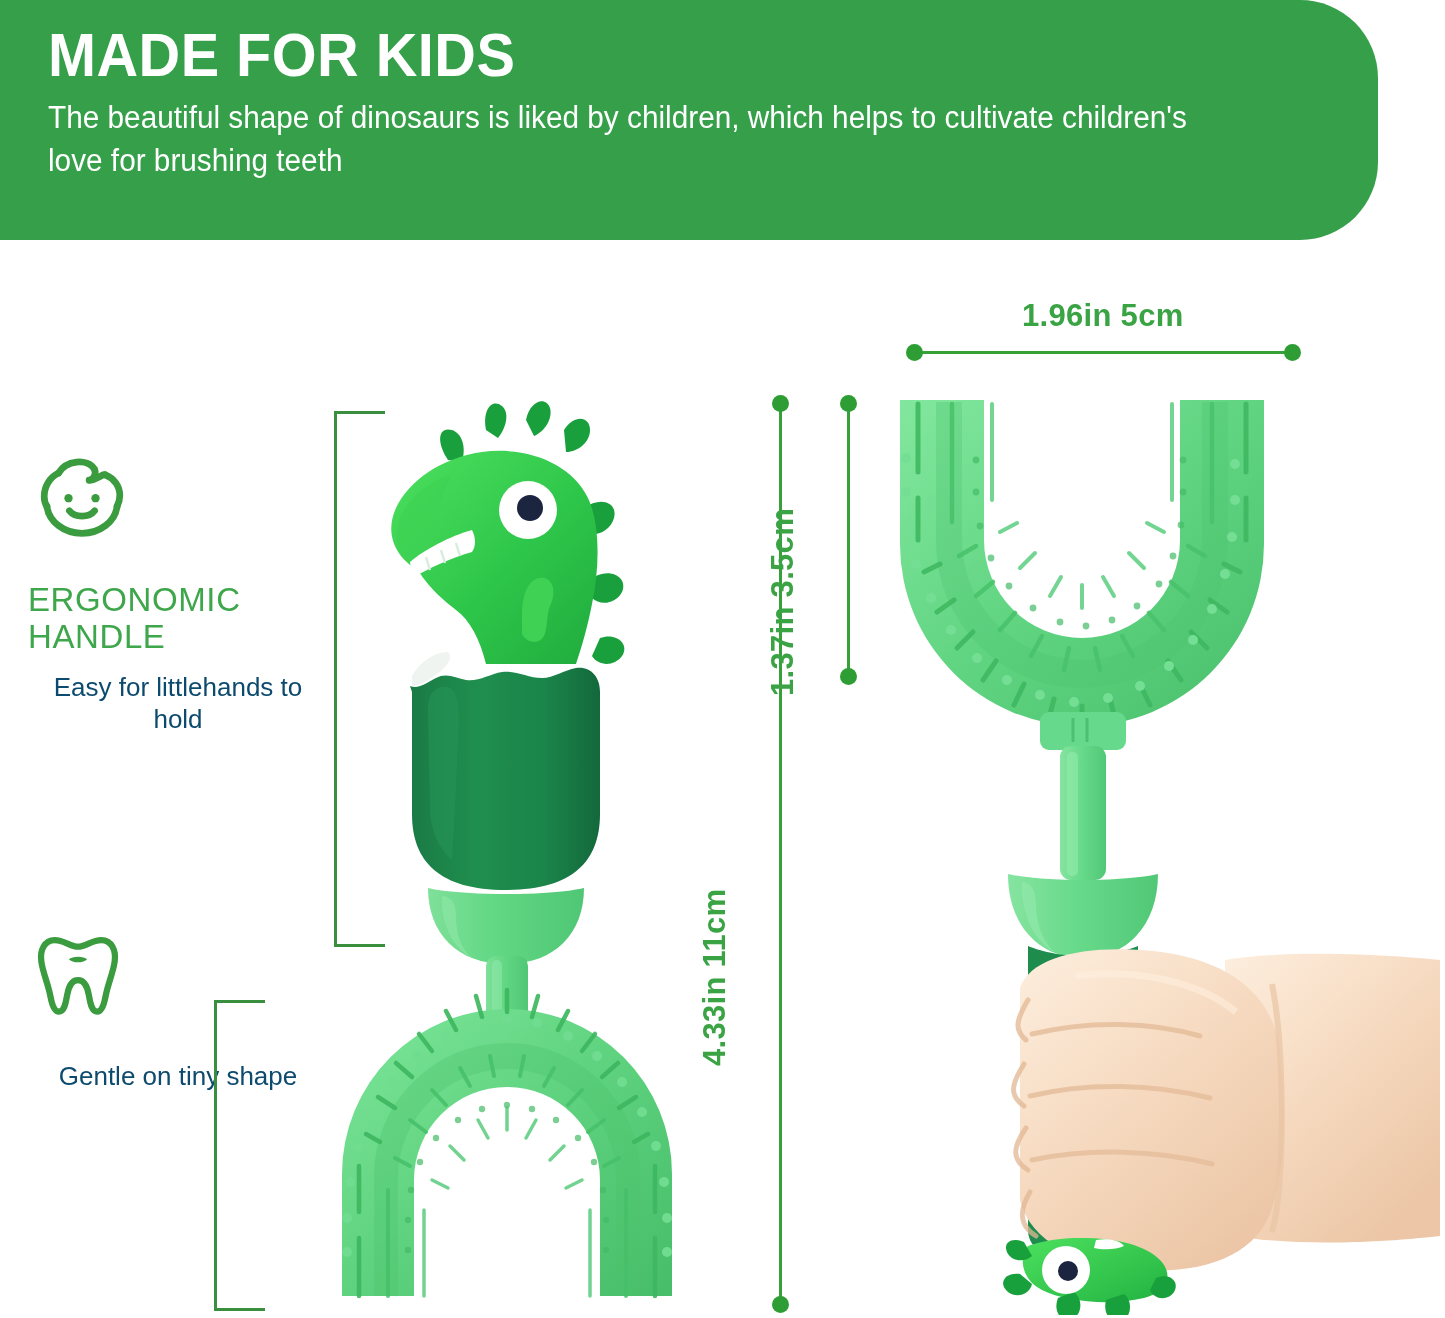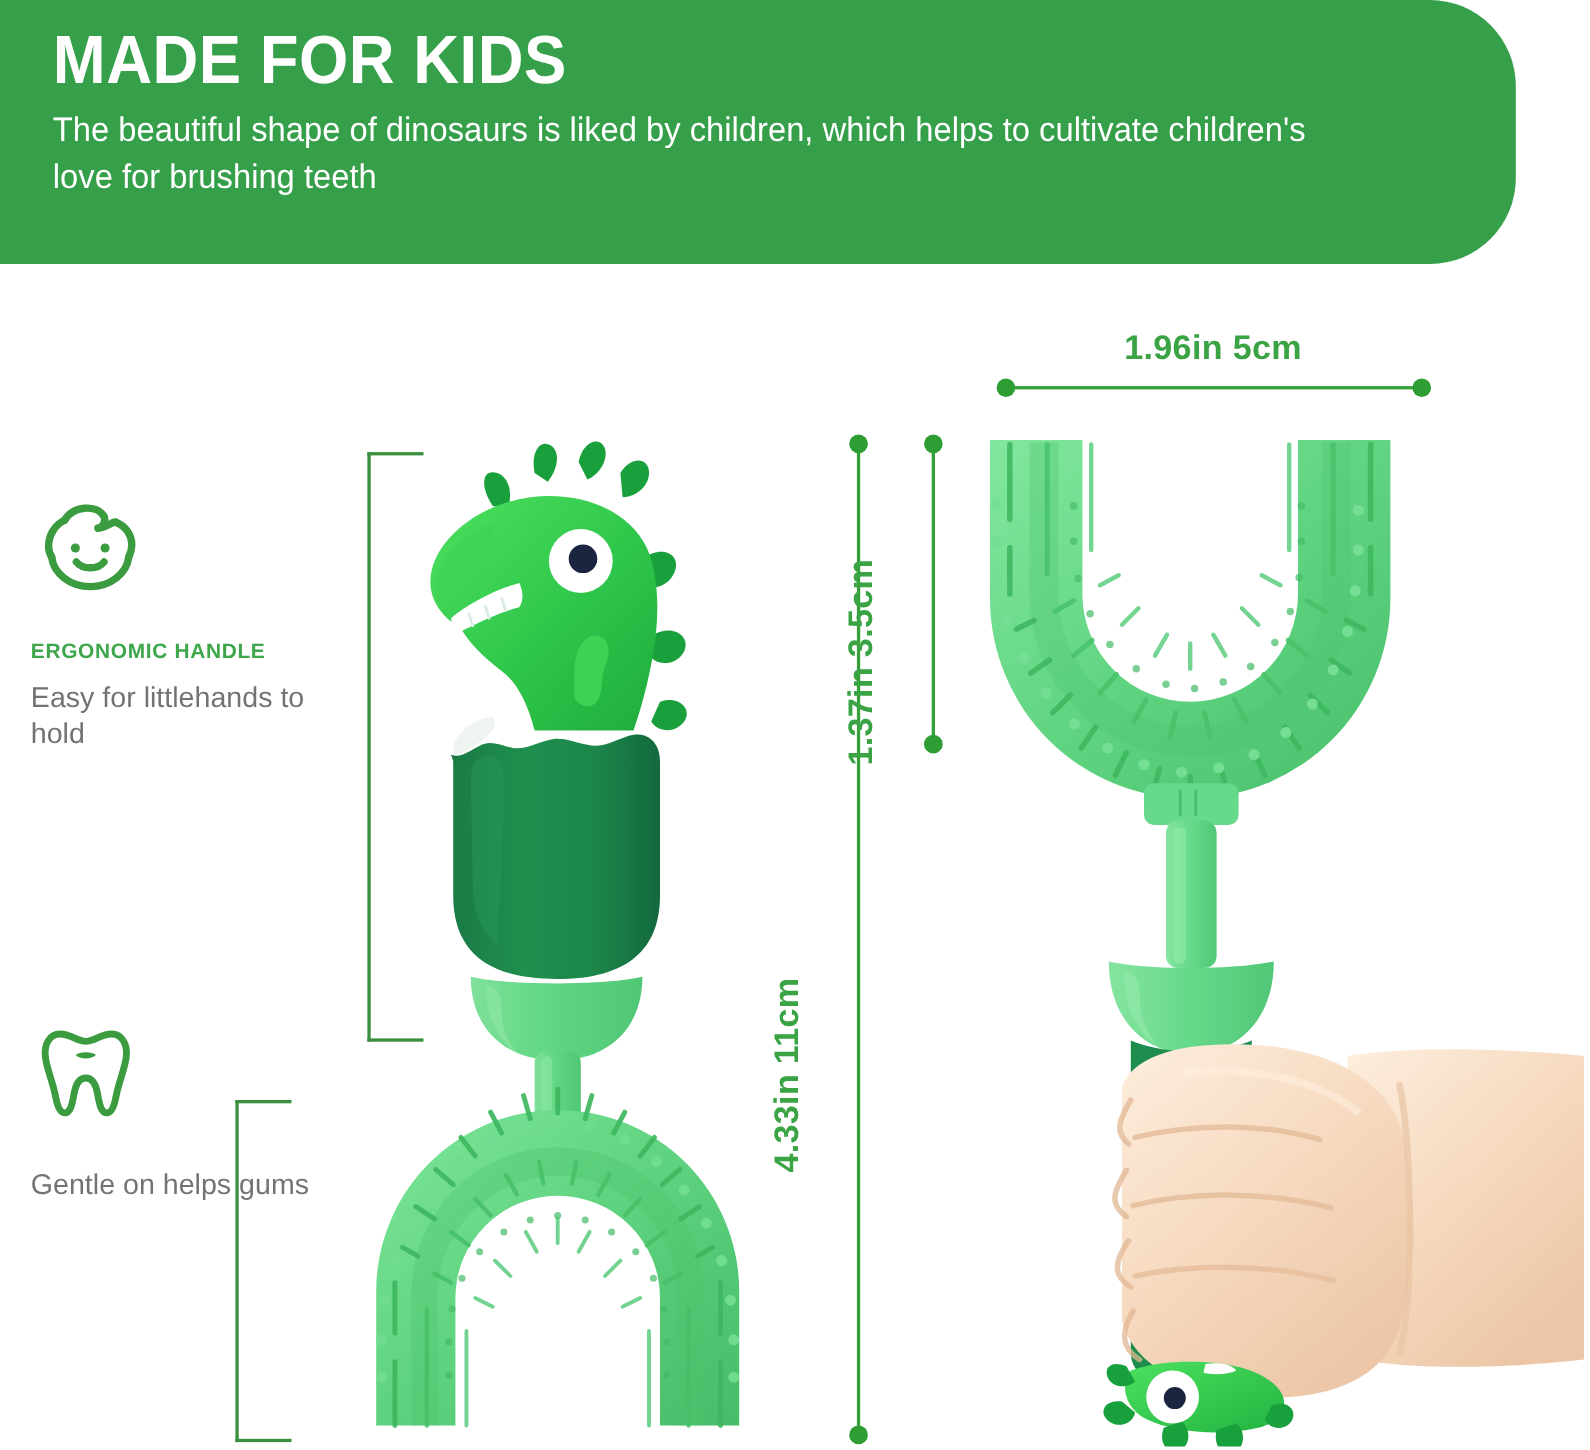--- a/index.html
+++ b/index.html
@@ -24,25 +24,25 @@
     max-width:1240px;margin:0;
     transform:scaleX(0.96);transform-origin:left center;
   }
 
   
   .feature-block{position:absolute;left:28px;width:300px;}
   #feature-ergonomic{top:446px;}
   #feature-bristles{top:925px;}
   .feature-icon{height:110px;margin-bottom:26px;}
   .feature-title{
-    color:#3ea64b;font-size:19px;font-weight:bold;line-height:1.12;
+    color:#3ea64b;font-size:33px;font-weight:normal;line-height:1.12;
     letter-spacing:0.6px;margin:16px 0 16px 0;text-transform:uppercase;
   }
   .feature-desc{
-    color:#737373;font-size:26px;font-weight:400;line-height:1.22;margin:0;
+    color:#0c4a6e;font-size:26px;font-weight:400;line-height:1.22;margin:0;text-align:center;
   }
 
   
   .bracket{position:absolute;border:3px solid #3a8f3f;border-right:none;}
   #bracket-handle{left:334px;top:411px;width:48px;height:530px;}
   #bracket-brush{left:214px;top:1000px;width:48px;height:305px;}
 
   
   .dim-line-v{position:absolute;width:3px;background:#36a039;}
   .dim-line-h{position:absolute;height:3px;background:#36a039;}
@@ -103,21 +103,21 @@
 <div class="feature-block" id="feature-bristles">
   <div class="feature-icon">
     <svg viewBox="0 0 120 120" width="100" height="100" aria-hidden="true">
       <path d="M32 18 C20 18 14 30 16 44 C18 58 24 70 27 86 C29 97 32 104 37 104
                C43 104 45 96 47 84 C49 72 53 66 60 66 C67 66 71 72 73 84
                C75 96 77 104 83 104 C88 104 91 97 93 86 C96 70 102 58 104 44
                C106 30 100 18 88 18 C76 18 70 26 60 26 C50 26 44 18 32 18 Z" fill="none" stroke="#3a9b3f" stroke-width="7.5" stroke-linejoin="round"></path>
       <path d="M49 41 C53 37 67 37 71 41 C67 46 53 46 49 41 Z" fill="#3a9b3f"></path>
     </svg>
   </div>
-  <div class="feature-desc">Gentle on helps gums</div>
+  <div class="feature-desc">Gentle on tiny shape</div>
 </div>
 
 <div class="bracket" id="bracket-handle"></div>
 <div class="bracket" id="bracket-brush"></div>
 
 <div id="product-left">
   <svg class="art" viewBox="0 0 420 910" aria-hidden="true">
     <defs>
       <linearGradient id="eggGrad" x1="0" y1="0" x2="1" y2="0">
         <stop offset="0%" stop-color="#1a7a45"></stop>

